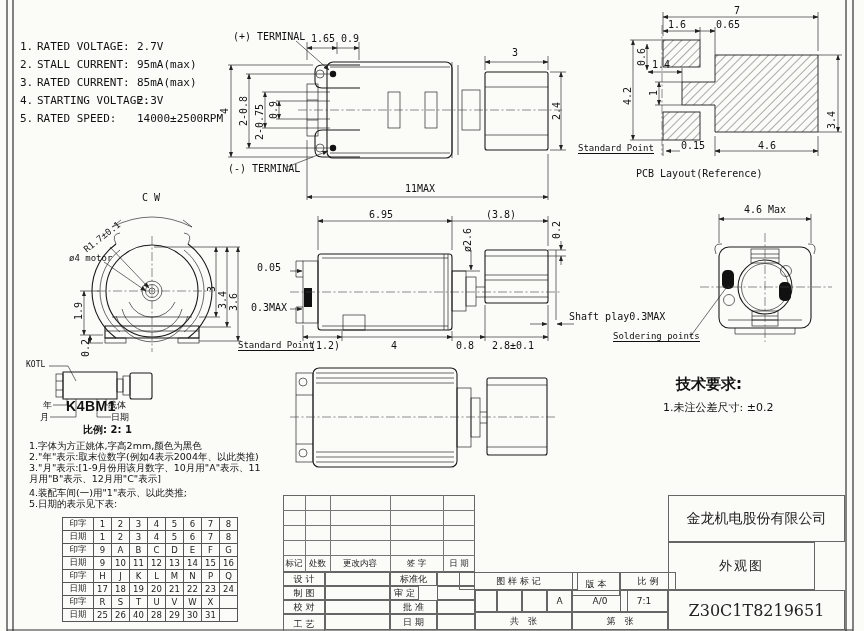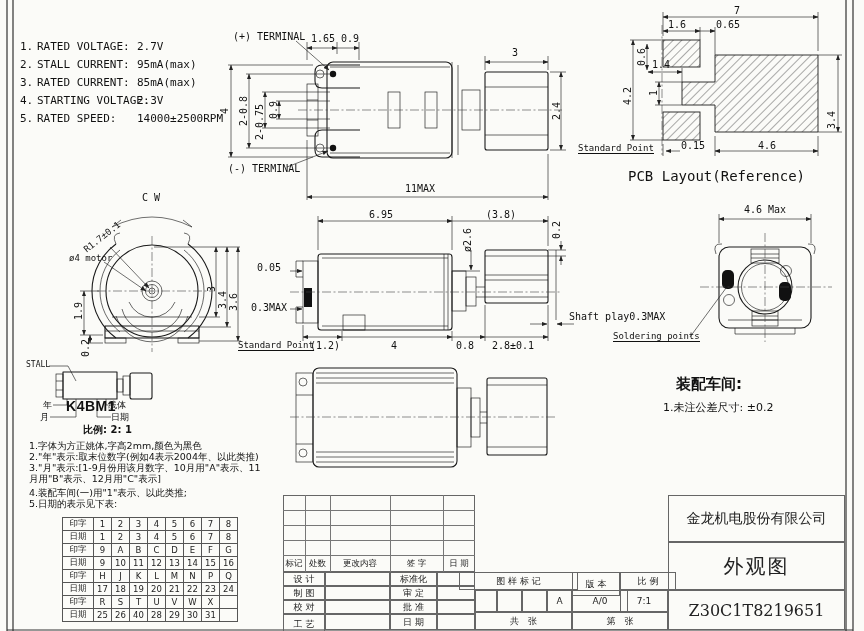--- a/index.html
+++ b/index.html
@@ -9,21 +9,21 @@
   svg .o{fill:none;stroke:#1b1b1b;stroke-width:1.1;stroke-linejoin:round;}
   svg .i{fill:none;stroke:#1b1b1b;stroke-width:.65;}
   svg .d{fill:none;stroke:#222;stroke-width:.65;}
   svg .cl{fill:none;stroke:#444;stroke-width:.6;stroke-dasharray:9 2.5 2 2.5;}
   svg .fr{fill:none;stroke:#333;stroke-width:1.2;}
   .t{position:absolute;white-space:nowrap;font:10px "DejaVu Sans Mono",monospace;color:#111;}
   .cn{font-family:"DejaVu Sans",sans-serif;}
   .rd{transform:translate(-50%,-50%) rotate(-90deg);}
   .rr{transform:translate(-50%,-50%) rotate(-38deg);}
   .ul{border-bottom:1px solid #111;padding-bottom:0px;}
-  .s9{font-size:9px;} .s8{font-size:8px;} .s11{font-size:11px;} .s14{font-size:14px;} .s15{font-size:15px;}
+  .s9{font-size:9px;} .s8{font-size:8px;} .s11{font-size:11px;} .s14{font-size:10px;margin-left:8px;} .s15{font-size:15px;}
   .cell{position:absolute;box-sizing:border-box;border:1px solid #666;display:flex;align-items:center;
         justify-content:center;font:9px "DejaVu Sans",sans-serif;color:#222;white-space:nowrap;}
   .nob{border:none;}
   .box{position:absolute;box-sizing:border-box;border:1px solid #666;}
   .hl{position:absolute;background:#777;height:1px;}
   .vl{position:absolute;background:#777;width:1px;}
   .spec{position:absolute;font:11px "DejaVu Sans Mono",monospace;white-space:nowrap;}
   #dateTable{position:absolute;left:62px;top:517px;border-collapse:collapse;}
   #dateTable td{border:1px solid #555;font:8.5px "DejaVu Sans",sans-serif;text-align:center;
         width:17px;height:11px;padding:0;color:#222;}
@@ -283,29 +283,29 @@
   <span class="t" style="left:251px;top:302px">0.3MAX</span>
   <span class="t" style="left:310px;top:340px">(1.2)</span>
   <span class="t" style="left:391px;top:340px">4</span>
   <span class="t" style="left:456px;top:340px">0.8</span>
   <span class="t" style="left:492px;top:340px">2.8±0.1</span>
   <span class="t" style="left:569px;top:311px">Shaft play0.3MAX</span>
   <span class="t s9 ul" style="left:613px;top:331px">Soldering points</span>
 
   <span class="t" style="left:744px;top:204px">4.6 Max</span>
 
-  <span class="t s8" style="left:26px;top:360px">STALL</span>
+  <span class="t s8" style="left:26px;top:360px">KOTL</span>
   <div id="k4bm1">K4BM1</div>
   <span class="t cn s9" style="left:43px;top:399px">年</span>
   <span class="t cn s9" style="left:40px;top:411px">月</span>
   <span class="t cn s9" style="left:108px;top:399px">线体</span>
   <span class="t cn s9" style="left:111px;top:411px">日期</span>
   <span class="t cn" style="left:83px;top:423px;font-weight:bold">比例: 2: 1</span>
 
-  <span class="t cn s15" style="left:676px;top:375px;font-weight:600">装配车间:</span>
+  <span class="t cn s15" style="left:676px;top:375px;font-weight:600">技术要求:</span>
   <span class="t c s11 cn" style="left:663px;top:400px">1.未注公差尺寸: ±0.2</span>
 
   <div>
     <span class="note" style="left:29px;top:440px">1.字体为方正姚体,字高2mm,颜色为黑色</span>
     <span class="note" style="left:29px;top:451px">2."年"表示:取末位数字(例如4表示2004年、以此类推)</span>
     <span class="note" style="left:29px;top:462px">3."月"表示:[1-9月份用该月数字、10月用"A"表示、11</span>
     <span class="note" style="left:29px;top:473px">月用"B"表示、12月用"C"表示]</span>
     <span class="note" style="left:29px;top:487px">4.装配车间(一)用"1"表示、以此类推;</span>
     <span class="note" style="left:29px;top:498px">5.日期的表示见下表:</span>
   </div>
@@ -419,21 +419,21 @@
     <div class="cell nob" style="left:330px;top:556px;width:60px;height:15px;font-size:8.5px">更改内容</div>
     <div class="cell nob" style="left:390px;top:556px;width:53px;height:15px;font-size:8.5px">签 字</div>
     <div class="cell nob" style="left:443px;top:556px;width:32px;height:15px;font-size:8.5px">日 期</div>
 
     <div class="cell" style="left:283px;top:572px;width:42px;height:14px">设 计</div>
     <div class="cell" style="left:325px;top:572px;width:65px;height:14px"></div>
     <div class="cell" style="left:390px;top:572px;width:47px;height:14px">标准化</div>
     <div class="cell" style="left:437px;top:572px;width:38px;height:14px"></div>
     <div class="cell" style="left:283px;top:586px;width:42px;height:14px">制 图</div>
     <div class="cell" style="left:325px;top:586px;width:65px;height:14px"></div>
-    <div class="cell" style="left:390px;top:586px;width:47px;height:14px">审 定</div>
+    <div class="cell" style="left:390px;top:586px;width:29px;height:14px">审 定</div>
     <div class="cell" style="left:437px;top:586px;width:38px;height:14px"></div>
     <div class="cell" style="left:283px;top:600px;width:42px;height:14px">校 对</div>
     <div class="cell" style="left:325px;top:600px;width:65px;height:14px"></div>
     <div class="cell" style="left:390px;top:600px;width:47px;height:14px">批 准</div>
     <div class="cell" style="left:437px;top:600px;width:38px;height:14px"></div>
     <div class="cell" style="left:283px;top:614px;width:42px;height:21px">工 艺</div>
     <div class="cell" style="left:325px;top:614px;width:65px;height:16px"></div>
     <div class="cell" style="left:390px;top:614px;width:47px;height:16px">日 期</div>
     <div class="cell" style="left:437px;top:614px;width:38px;height:16px"></div>
 
@@ -443,17 +443,17 @@
     <div class="cell" style="left:475px;top:590px;width:22px;height:22px"></div>
     <div class="cell" style="left:497px;top:590px;width:25px;height:22px"></div>
     <div class="cell" style="left:522px;top:590px;width:25px;height:22px"></div>
     <div class="cell" style="left:547px;top:590px;width:25px;height:22px">A</div>
     <div class="cell" style="left:572px;top:590px;width:56px;height:22px">A/0</div>
     <div class="cell" style="left:620px;top:590px;width:48px;height:22px">7:1</div>
     <div class="cell" style="left:475px;top:612px;width:97px;height:18px">共　张</div>
     <div class="cell" style="left:572px;top:612px;width:96px;height:18px">第　张</div>
 
     <div class="cell" style="left:668px;top:495px;width:177px;height:47px;font-size:14px">金龙机电股份有限公司</div>
-    <div class="cell" style="left:668px;top:542px;width:177px;height:48px;font-size:20px;letter-spacing:2px">外观图</div>
+    <div class="cell" style="left:668px;top:542px;width:147px;height:48px;font-size:13px;letter-spacing:2px">外观图</div>
     <div class="cell" style="left:668px;top:590px;width:177px;height:40px;font:16px 'DejaVu Serif',serif">Z30C1T8219651</div>
   </div>
 
 </div>
 
 </body></html>

